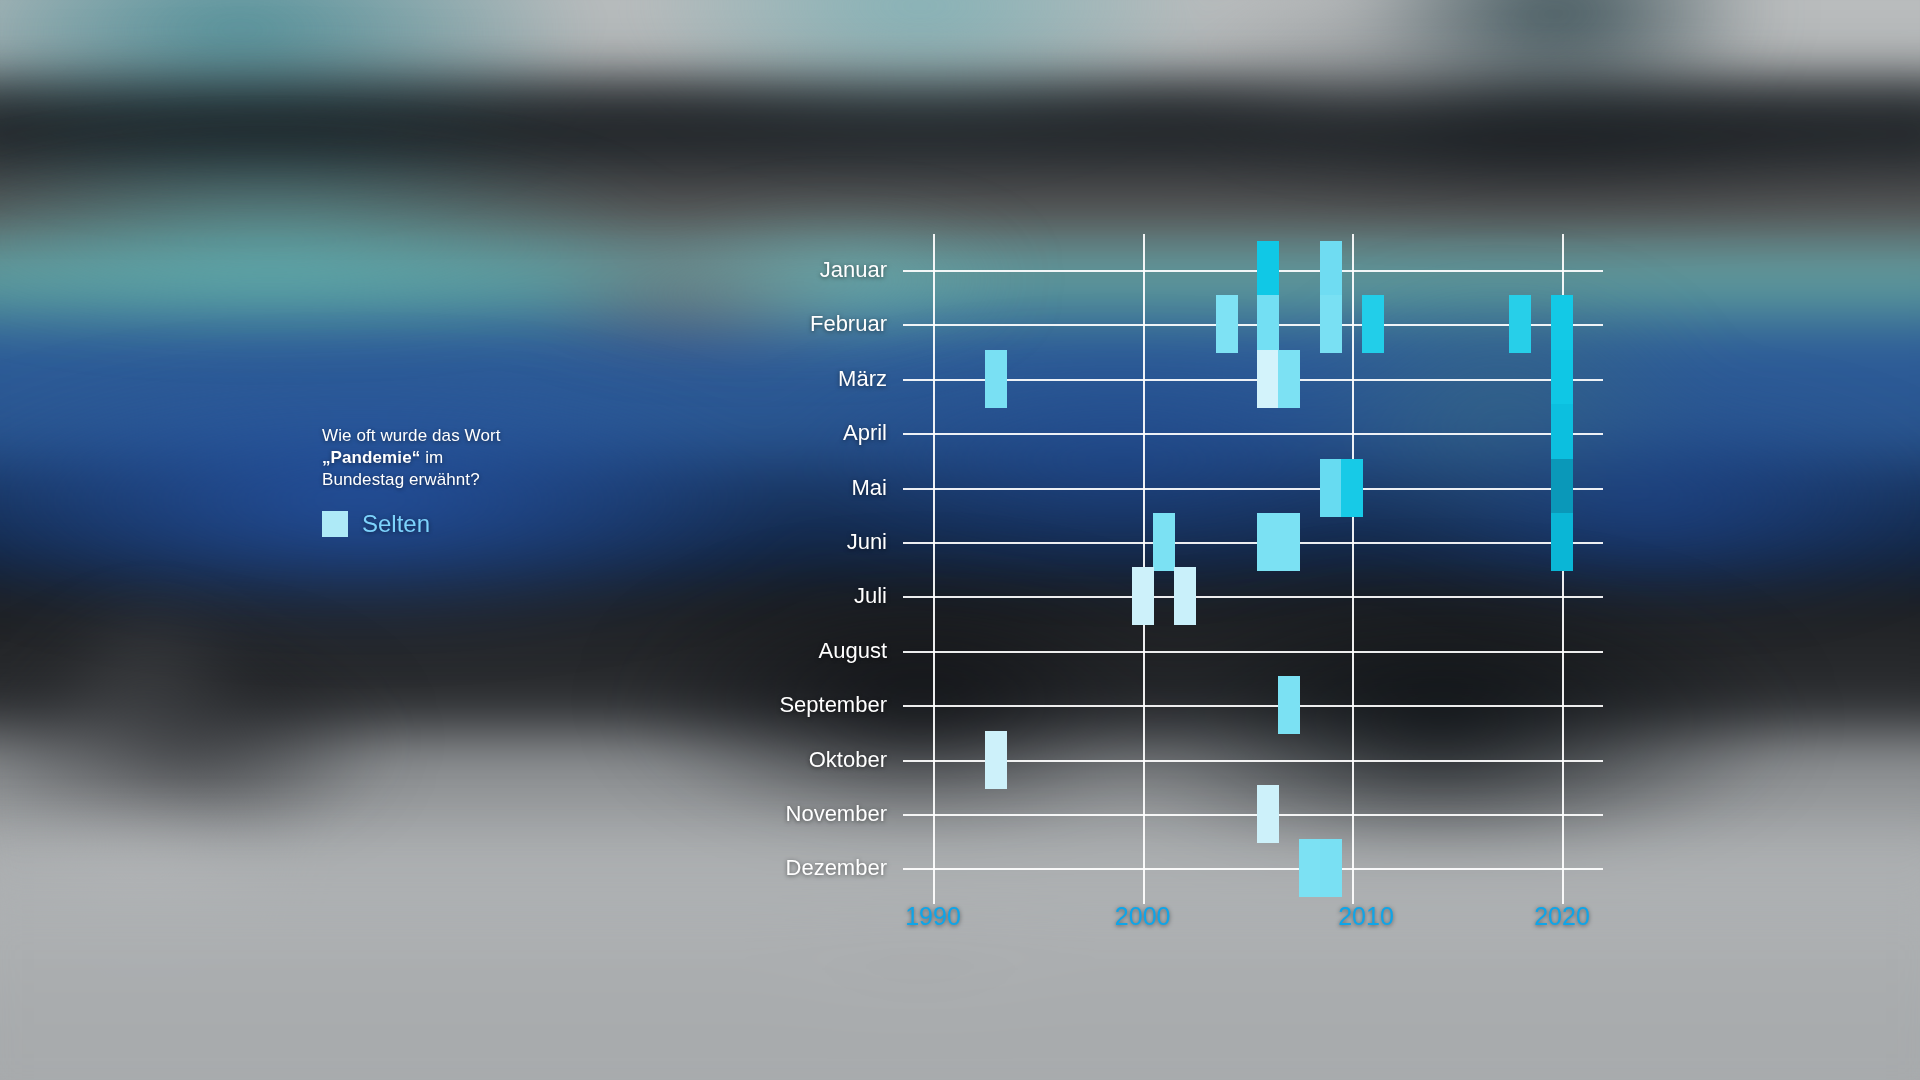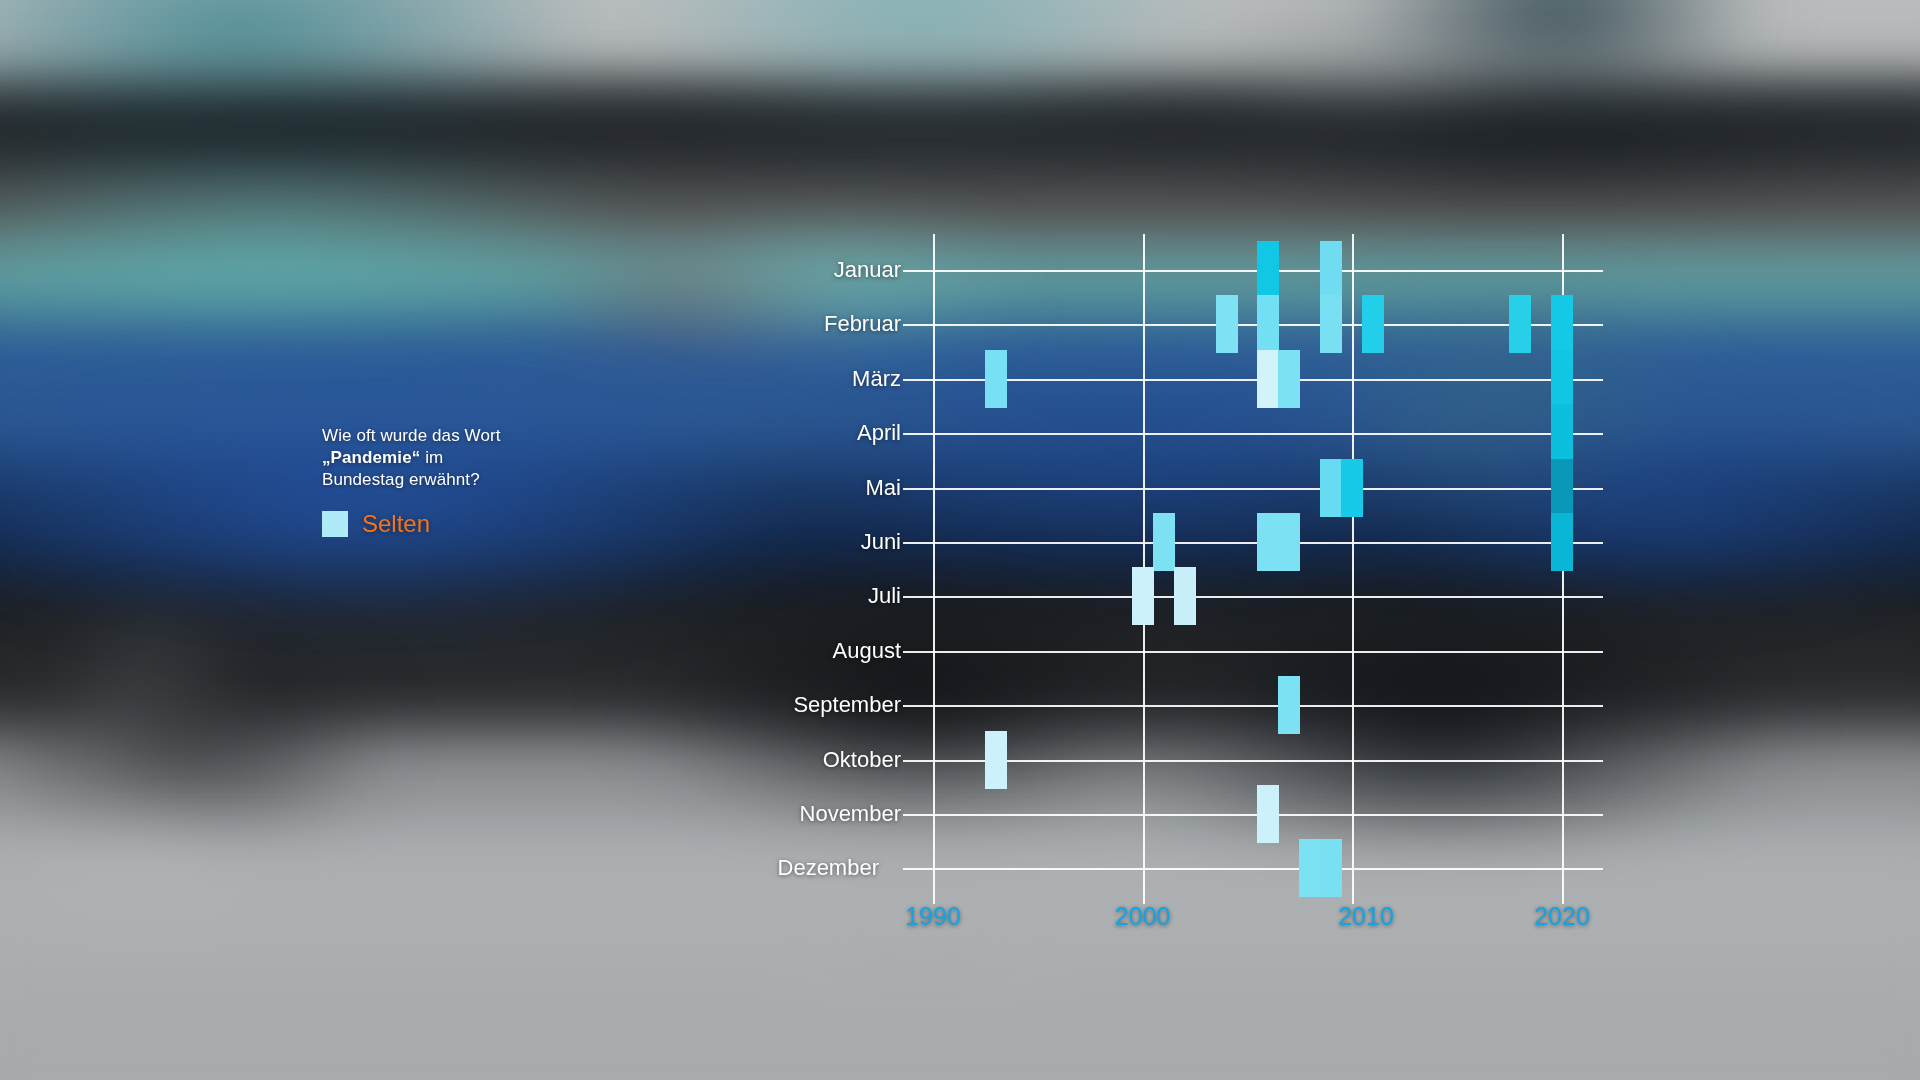--- a/index.html
+++ b/index.html
@@ -68,25 +68,25 @@
   #backdrop .blurred2{filter:blur(34px);}
 
   
   #headline{position:absolute;left:322px;top:425px;width:360px;color:#fff;}
   #headline .ttl{font-size:17px;line-height:1.28;font-weight:400;letter-spacing:.1px;
     text-shadow:0 1px 4px rgba(0,0,0,.45);}
   #headline .ttl b{font-weight:700;}
   #legend{margin-top:20px;}
   .legend-row{display:flex;align-items:center;margin-bottom:14px;}
   .legend-sw{width:26px;height:26px;margin-right:14px;flex:0 0 auto;}
-  .legend-lbl{font-size:24px;color:#f97316;text-shadow:0 1px 4px rgba(0,0,0,.45);}
+  .legend-lbl{font-size:24px;color:#7dd3fc;text-shadow:0 1px 4px rgba(0,0,0,.45);}
 
   
   #chart{position:absolute;left:0;top:0;width:1920px;height:1080px;pointer-events:none;}
-  #plot{position:absolute;left:933px;top:270px;width:629px;height:598px;padding-left:14px;}
+  #plot{position:absolute;left:933px;top:270px;width:629px;height:598px;}
   .hgrid{position:absolute;left:-30px;width:700px;height:2px;background:rgba(255,255,255,.92);}
   .vgrid{position:absolute;top:-36px;width:2px;height:670px;background:rgba(255,255,255,.92);}
   .ylabel{position:absolute;right:0;transform:translateY(-50%);color:#fff;font-size:22px;
     white-space:nowrap;text-shadow:0 1px 4px rgba(0,0,0,.5);}
   .xlabel{position:absolute;transform:translateX(-50%);color:#0ea5e9;font-size:25px;
     text-shadow:0 1px 4px rgba(0,0,0,.5);}
   .bar{position:absolute;}
 </style>
 </head>
 <body>
@@ -134,21 +134,21 @@
       <div class="ylabel" style="top: 326.4px; right: 675px;">Juli</div>
       <div class="hgrid" style="top: 380.8px;"></div>
       <div class="ylabel" style="top: 380.8px; right: 675px;">August</div>
       <div class="hgrid" style="top: 435.2px;"></div>
       <div class="ylabel" style="top: 435.2px; right: 675px;">September</div>
       <div class="hgrid" style="top: 489.6px;"></div>
       <div class="ylabel" style="top: 489.6px; right: 675px;">Oktober</div>
       <div class="hgrid" style="top: 544px;"></div>
       <div class="ylabel" style="top: 544px; right: 675px;">November</div>
       <div class="hgrid" style="top: 598.4px;"></div>
-      <div class="ylabel" style="top: 598.4px; right: 697px; margin-left: 20px;">Dezember</div>
+      <div class="ylabel" style="top: 598.4px; right: 675px; margin-left: 20px;">Dezember</div>
       <div class="vgrid" style="left: 0px;"></div>
       <div class="xlabel" style="left: 0px; top: 632.4px;">1990</div>
       <div class="vgrid" style="left: 209.667px;"></div>
       <div class="xlabel" style="left: 209.667px; top: 632.4px;">2000</div>
       <div class="vgrid" style="left: 419.333px;"></div>
       <div class="xlabel" style="left: 433px; top: 632.4px;">2010</div>
       <div class="vgrid" style="left: 629px;"></div>
       <div class="xlabel" style="left: 629px; top: 632.4px;">2020</div>
       <div class="bar" title="Januar 2006" style="left: 324.467px; top: -29px; width: 22px; height: 58px; background: rgb(16, 200, 230);"></div>
       <div class="bar" title="Januar 2009" style="left: 387.367px; top: -29px; width: 22px; height: 58px; background: rgb(111, 220, 242);"></div>

